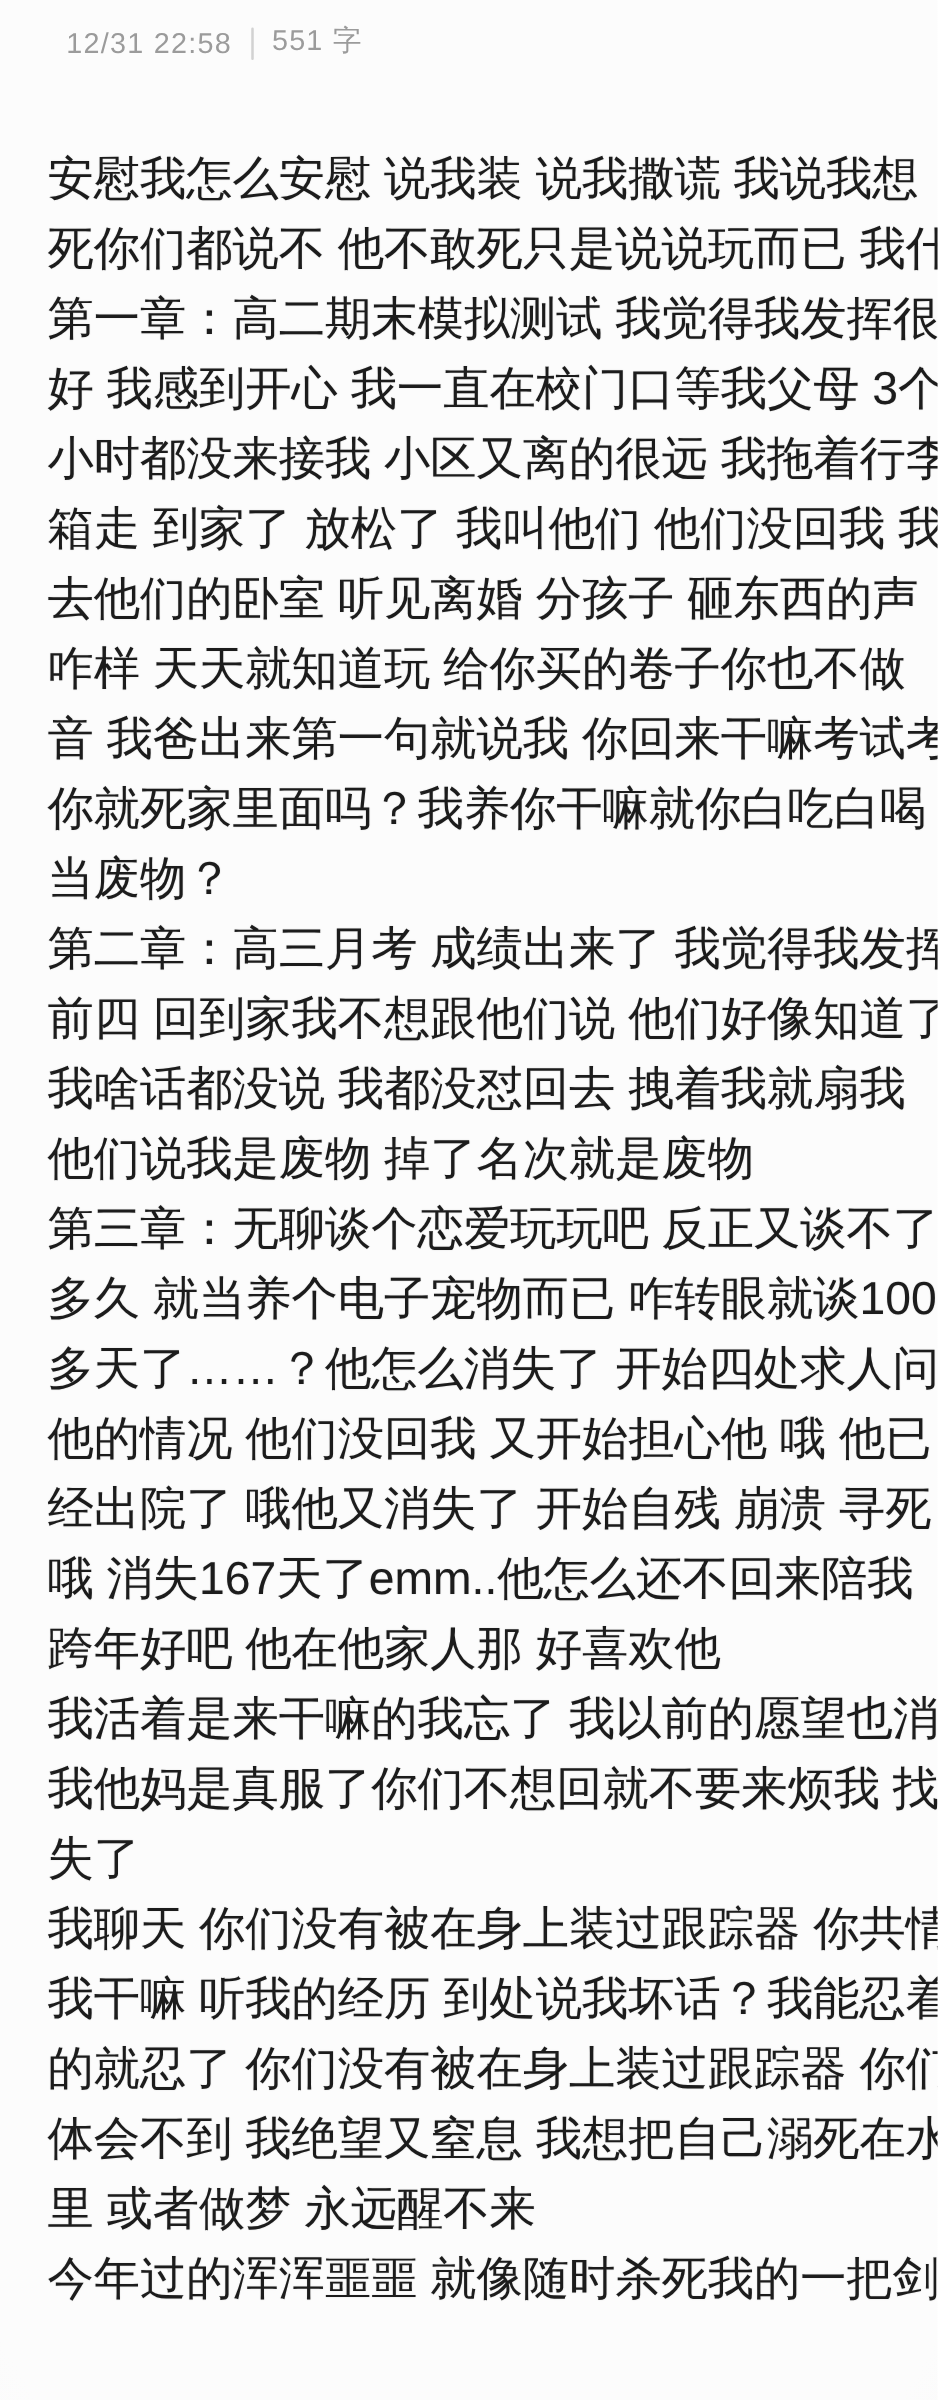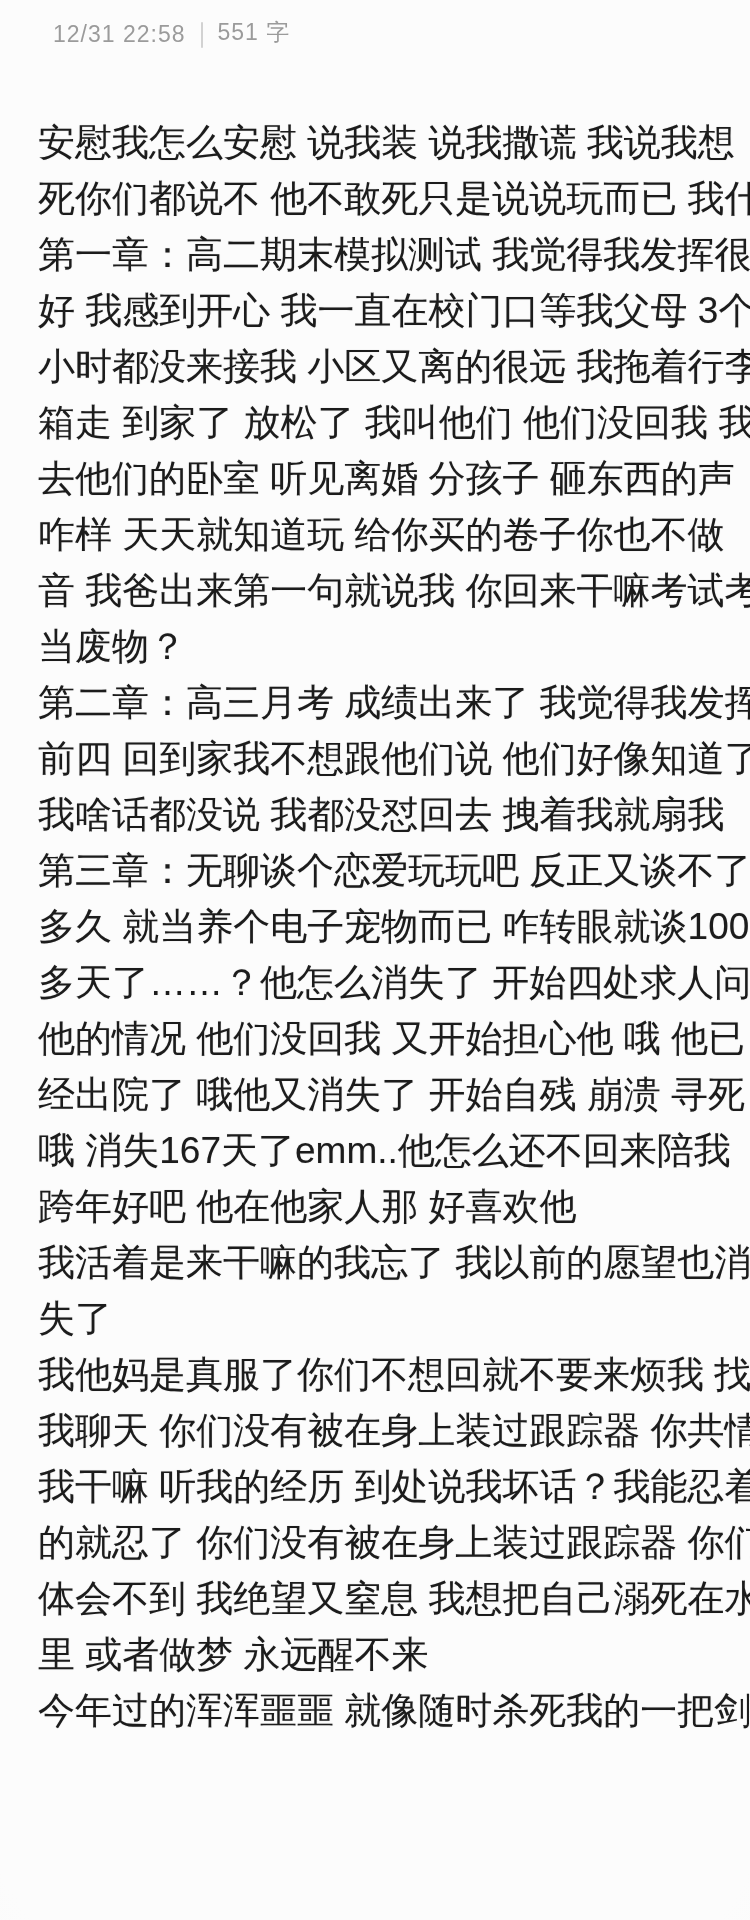--- a/index.html
+++ b/index.html
@@ -61,34 +61,36 @@
   <div class="note-content">
       <div class="note-line">安慰我怎么安慰 说我装 说我撒谎 我说我想</div>
       <div class="note-line">死你们都说不 他不敢死只是说说玩而已 我什</div>
       <div class="note-line">第一章：高二期末模拟测试 我觉得我发挥很</div>
       <div class="note-line">好 我感到开心 我一直在校门口等我父母 3个</div>
       <div class="note-line">小时都没来接我 小区又离的很远 我拖着行李</div>
       <div class="note-line">箱走 到家了 放松了 我叫他们 他们没回我 我</div>
       <div class="note-line">去他们的卧室 听见离婚 分孩子 砸东西的声</div>
       <div class="note-line">咋样 天天就知道玩 给你买的卷子你也不做</div>
       <div class="note-line">音 我爸出来第一句就说我 你回来干嘛考试考</div>
+      <div class="note-line">你就死家里面吗？我养你干嘛就你白吃白喝</div>
       <div class="note-line">当废物？</div>
       <div class="note-line">第二章：高三月考 成绩出来了 我觉得我发挥很</div>
       <div class="note-line">前四 回到家我不想跟他们说 他们好像知道了</div>
       <div class="note-line">我啥话都没说 我都没怼回去 拽着我就扇我</div>
+      <div class="note-line">他们说我是废物 掉了名次就是废物</div>
       <div class="note-line">第三章：无聊谈个恋爱玩玩吧 反正又谈不了</div>
       <div class="note-line">多久 就当养个电子宠物而已 咋转眼就谈100</div>
       <div class="note-line">多天了……？他怎么消失了 开始四处求人问</div>
       <div class="note-line">他的情况 他们没回我 又开始担心他 哦 他已</div>
       <div class="note-line">经出院了 哦他又消失了 开始自残 崩溃 寻死</div>
       <div class="note-line">哦 消失167天了emm..他怎么还不回来陪我</div>
       <div class="note-line">跨年好吧 他在他家人那 好喜欢他</div>
       <div class="note-line">我活着是来干嘛的我忘了 我以前的愿望也消</div>
+      <div class="note-line">我他妈是真服了你们不想回就不要来烦我 找</div>
       <div class="note-line">失了</div>
-      <div class="note-line">我他妈是真服了你们不想回就不要来烦我 找</div>
       <div class="note-line">我聊天 你们没有被在身上装过跟踪器 你共情</div>
       <div class="note-line">我干嘛 听我的经历 到处说我坏话？我能忍着</div>
       <div class="note-line">的就忍了 你们没有被在身上装过跟踪器 你们</div>
       <div class="note-line">体会不到 我绝望又窒息 我想把自己溺死在水</div>
       <div class="note-line">里 或者做梦 永远醒不来</div>
       <div class="note-line">今年过的浑浑噩噩 就像随时杀死我的一把剑.</div>
     </div>
 
 </div>
 

